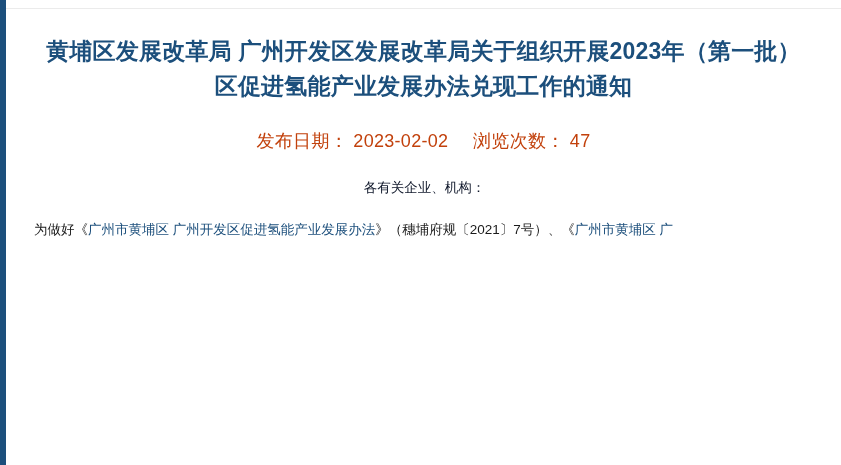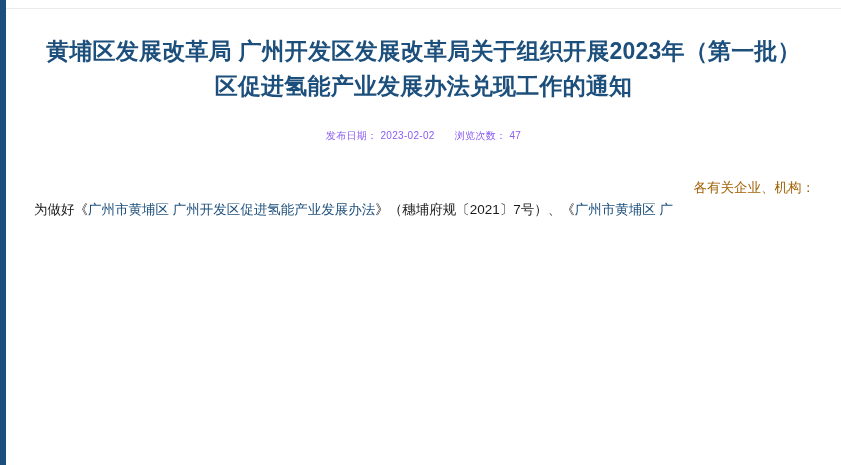--- a/index.html
+++ b/index.html
@@ -54,22 +54,22 @@
     font-size: 23px;
     line-height: 35px;
     font-weight: bold;
     color: #1c4f7c;
     text-align: center;
     letter-spacing: 0.2px;
   }
   .meta-line {
     margin-top: 25px;
     text-align: center;
-    font-size: 10px;
-    color: #8b5cf6;
+    font-size: 18px;
+    color: #c2410c;
     letter-spacing: 0.3px;
   }
   .meta-line span {
     display: inline-block;
   }
   .meta-gap {
     display: inline-block;
     width: 14px;
   }
   .body-head {
@@ -81,27 +81,28 @@
     line-height: 30px;
   }
   .body-head .bh-line {
     display: block;
     margin-bottom: 21px;
   }
   .body-head .bh-line:last-child {
     margin-bottom: 0;
   }
   .salutation {
-    margin-top: 36px;
+    margin-top: 26px;
     font-size: 13.5px;
-    color: #a16207;
-    text-align: right;
+    color: #0f172a;
+    text-align: center;
     padding-left: 2px;
   }
   .para {
+    margin-top: 20px;
     font-size: 13.5px;
     color: #1a1a1a;
     line-height: 26px;
     text-align: left;
     padding-left: 2px;
     white-space: nowrap;
     overflow: hidden;
   }
   .para .doc-ref {
     color: #1c4f7c;

